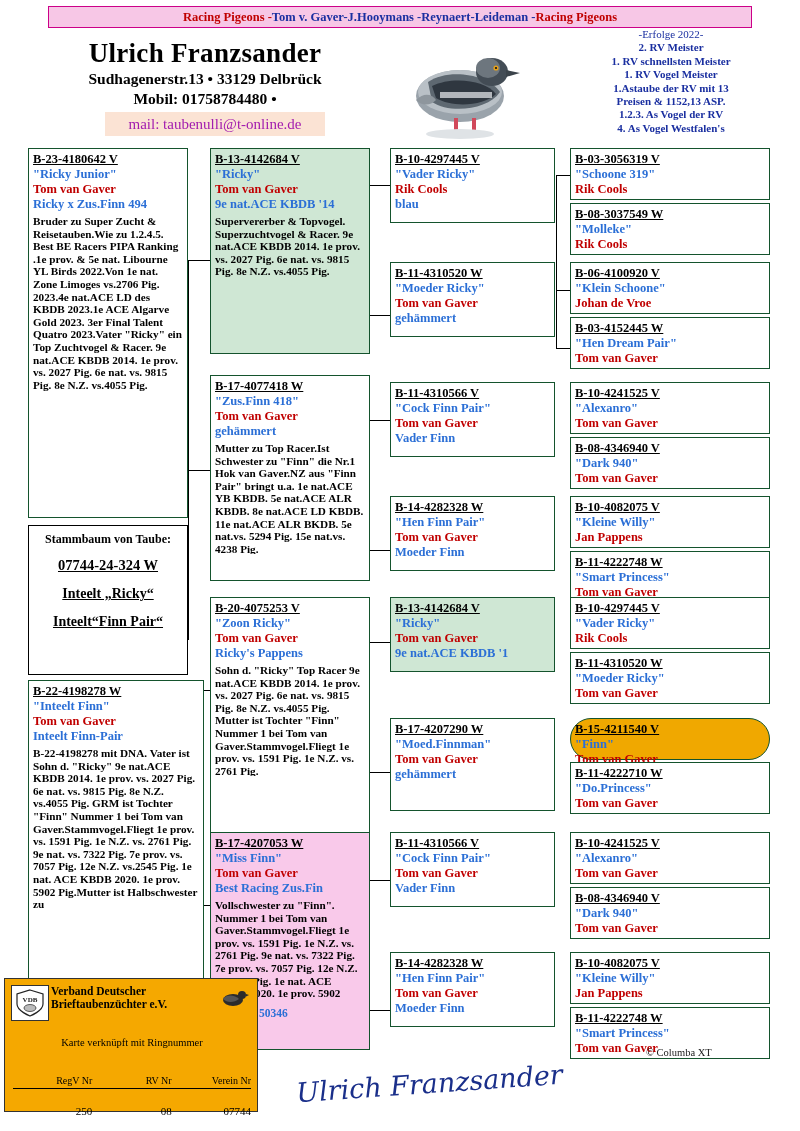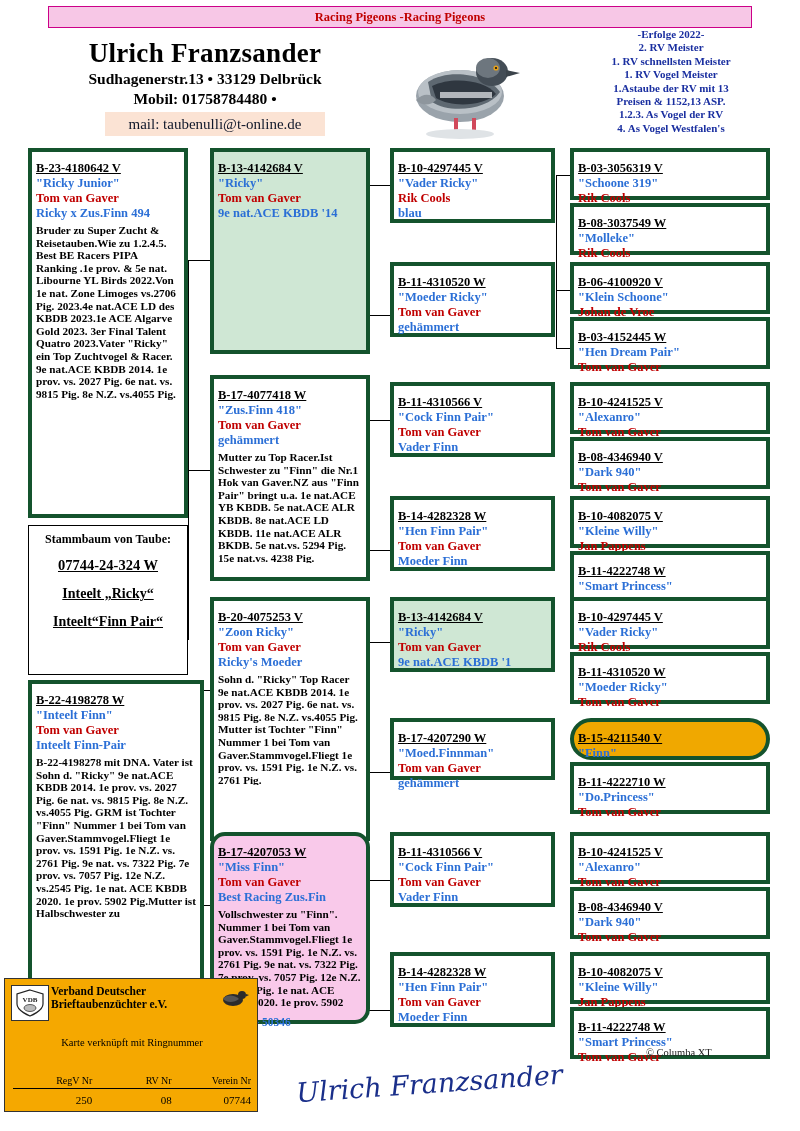--- a/index.html
+++ b/index.html
@@ -25,32 +25,32 @@
 
   
   #owner-name{left:40px;top:38px;width:330px;text-align:center;
      font-size:27px;font-weight:bold;letter-spacing:.3px;}
   #owner-addr{left:40px;top:70px;width:330px;text-align:center;
      font-size:15.5px;font-weight:bold;}
   #owner-mobile{left:40px;top:90px;width:330px;text-align:center;
      font-size:15.5px;font-weight:bold;}
   #owner-mail-box{left:105px;top:112px;width:220px;height:24px;
      background:#fbe3d4;display:flex;align-items:center;justify-content:center;}
-  #owner-mail{font-size:15px;color:#0f172a;font-weight:normal;}
+  #owner-mail{font-size:15px;color:#a21caf;font-weight:normal;}
 
   
   #pigeon{left:388px;top:34px;width:150px;height:112px;}
 
   
   #achv{left:556px;top:28px;width:230px;text-align:center;color:#1a2fa0;
      font-size:11px;line-height:13.4px;font-weight:bold;}
-  #achv .t{color:#1a2fa0;font-weight:bold;}
-
-  
-  .box{border:4px solid #14532d;background:#fff;padding:9px 4px;}
+  #achv .t{color:#1a2fa0;font-weight:normal;}
+
+  
+  .box{border:1px solid #14532d;background:#fff;padding:3px 4px;}
   .ring{font-weight:bold;font-size:12.5px;text-decoration:underline;color:#000;}
   .nick{color:#2b6fd6;font-weight:bold;font-size:12.5px;}
   .breeder{color:#c00000;font-weight:bold;font-size:12.5px;}
   .extra{color:#2b6fd6;font-weight:bold;font-size:12.5px;}
   .note{font-size:11.2px;line-height:12.6px;font-weight:bold;color:#000;
      margin-top:3px;overflow:hidden;}
   .green{background:#cfe7d4;}
   .pink{background:#f9c9ea;}
   .orange{background:#f0a800;border-radius:21px;}
   .lines > div{line-height:15px;}
@@ -75,31 +75,32 @@
       border:1px solid #333;display:flex;align-items:center;justify-content:center;
       font-size:8px;font-weight:bold;text-align:center;line-height:9px;}
   #cert .logo2{position:absolute;left:214px;top:8px;width:30px;height:22px;
       display:flex;align-items:center;justify-content:center;}
   #cert .c1{position:absolute;left:0;top:44px;width:254px;text-align:center;font-size:12.5px;font-weight:bold;}
   #cert .c2{position:absolute;left:0;top:58px;width:254px;text-align:center;font-size:10.5px;}
   #cert .c3{position:absolute;left:0;top:74px;width:254px;text-align:center;font-size:12.5px;font-weight:bold;}
   #cert .c3 u{text-decoration:underline;}
   #cert .grid{position:absolute;left:8px;top:96px;width:238px;display:flex;}
   #cert .gcell{flex:1;text-align:right;font-size:10px;font-weight:normal;}
-  #cert .gval{margin-top:2px;font-size:11px;border-top:1px solid #000;padding-top:5px;}
+  #cert .gval{margin-top:2px;font-size:11px;border-top:1px solid #000;padding-top:16px;}
 
   #signature{position:absolute;left:296px;top:1068px;font-size:27px;color:#1a2f8a;
      font-family:"DejaVu Serif",serif;font-style:italic;transform:rotate(-4deg);}
   #copyright{position:absolute;left:646px;top:1047px;font-size:10.5px;color:#222;}
 </style>
 </head>
 <body>
 
 <div class="abs" id="banner">
   <span class="red">Racing Pigeons -</span>
+  <span class="blue">Tom v. Gaver-J.Hooymans -Reynaert-Leideman -</span>
   <span class="red"> Racing Pigeons</span>
 </div>
 
 <div class="abs" id="owner-name">Ulrich Franzsander</div>
 <div class="abs" id="owner-addr">Sudhagenerstr.13 • 33129 Delbrück</div>
 <div class="abs" id="owner-mobile">Mobil: 01758784480 •</div>
 <div class="abs" id="owner-mail-box">
   <span id="owner-mail">mail: taubenulli@t-online.de</span>
 </div>
 
@@ -181,39 +182,40 @@
   <div class="breeder">Tom van Gaver</div>
   <div class="extra">Inteelt Finn-Pair</div>
   <div class="note" style="height:198px;">B-22-4198278 mit DNA. Vater ist Sohn d. "Ricky" 9e nat.ACE KBDB 2014. 1e prov. vs.  2027 Pig. 6e nat.   vs. 9815 Pig. 8e N.Z.  vs.4055  Pig. GRM ist Tochter "Finn" Nummer 1 bei Tom van Gaver.Stammvogel.Fliegt 1e prov. vs. 1591 Pig. 1e N.Z. vs. 2761 Pig. 9e nat.   vs. 7322 Pig. 7e prov. vs. 7057 Pig. 12e N.Z. vs.2545 Pig. 1e nat. ACE KBDB 2020. 1e prov. 5902 Pig.Mutter ist Halbschwester zu</div>
 </div>
 
 <div class="abs box green" style="left:210px;top:148px;width:160px;height:206px;">
   <div class="ring">B-13-4142684 V</div>
   <div class="nick">"Ricky"</div>
   <div class="breeder">Tom van Gaver</div>
   <div class="extra">9e nat.ACE KBDB '14</div>
+  <div class="note" style="height:112px;">Supervererber &amp; Topvogel. Superzuchtvogel &amp; Racer. 9e nat.ACE KBDB 2014. 1e prov. vs. 2027  Pig. 6e nat.   vs. 9815  Pig. 8e N.Z.  vs.4055  Pig.</div>
 </div>
 
 <div class="abs box" style="left:210px;top:375px;width:160px;height:206px;">
   <div class="ring">B-17-4077418 W</div>
   <div class="nick">"Zus.Finn 418"</div>
   <div class="breeder">Tom van Gaver</div>
   <div class="extra">gehämmert</div>
   <div class="note" style="height:112px;">Mutter zu Top Racer.Ist Schwester zu "Finn" die Nr.1 Hok van Gaver.NZ aus "Finn Pair" bringt u.a. 1e     nat.ACE YB  KBDB. 5e   nat.ACE ALR KBDB. 8e   nat.ACE LD  KBDB. 11e nat.ACE ALR BKDB. 5e   nat.vs. 5294 Pig. 15e nat.vs. 4238 Pig.</div>
 </div>
 
 <div class="abs box" style="left:210px;top:597px;width:160px;height:244px;">
   <div class="ring">B-20-4075253 V</div>
   <div class="nick">"Zoon Ricky"</div>
   <div class="breeder">Tom van Gaver</div>
-  <div class="extra">Ricky's Moeder</div>
+  <div class="extra">Ricky's Pappens</div>
   <div class="note" style="height:112px;">Sohn d. "Ricky" Top Racer 9e nat.ACE KBDB 2014. 1e prov. vs. 2027  Pig. 6e nat.   vs. 9815  Pig. 8e N.Z.  vs.4055  Pig. Mutter ist Tochter "Finn" Nummer 1 bei Tom van Gaver.Stammvogel.Fliegt 1e prov. vs. 1591 Pig. 1e N.Z.  vs. 2761 Pig.</div>
 </div>
 
-<div class="abs box pink" style="left:210px;top:832px;width:160px;height:192px;border-radius:15px;">
+<div class="abs box pink" style="left:210px;top:832px;width:160px;height:218px;">
   <div class="ring">B-17-4207053 W</div>
   <div class="nick">"Miss Finn"</div>
   <div class="breeder">Tom van Gaver</div>
   <div class="extra">Best Racing Zus.Fin</div>
   <div class="note" style="height:108px;">Vollschwester zu "Finn". Nummer 1 bei Tom van Gaver.Stammvogel.Fliegt 1e prov. vs. 1591 Pig. 1e N.Z.  vs. 2761 Pig. 9e nat.   vs. 7322 Pig. 7e prov. vs. 7057 Pig. 12e N.Z. vs.2545 Pig. 1e nat. ACE KBDB 2020. 1e prov. 5902 Pig.Die</div>
   <div class="extra" style="font-size:11.5px;">036962 - 50346</div>
 </div>
 
 <div class="abs box lines" style="left:390px;top:148px;width:165px;height:75px;">
   <div class="ring">B-10-4297445 V</div>
@@ -238,21 +240,21 @@
   <div class="nick">"Hen Finn Pair"</div>
   <div class="breeder">Tom van Gaver</div>
   <div class="extra">Moeder Finn</div>
 </div>
 <div class="abs box lines green" style="left:390px;top:597px;width:165px;height:75px;">
   <div class="ring">B-13-4142684 V</div>
   <div class="nick">"Ricky"</div>
   <div class="breeder">Tom van Gaver</div>
   <div class="extra">9e nat.ACE KBDB '1</div>
 </div>
-<div class="abs box lines" style="left:390px;top:718px;width:165px;height:62px;">
+<div class="abs box lines" style="left:390px;top:718px;width:165px;height:93px;">
   <div class="ring">B-17-4207290 W</div>
   <div class="nick">"Moed.Finnman"</div>
   <div class="breeder">Tom van Gaver</div>
   <div class="extra">gehämmert</div>
 </div>
 <div class="abs box lines" style="left:390px;top:832px;width:165px;height:75px;">
   <div class="ring">B-11-4310566 V</div>
   <div class="nick">"Cock Finn Pair"</div>
   <div class="breeder">Tom van Gaver</div>
   <div class="extra">Vader Finn</div>

